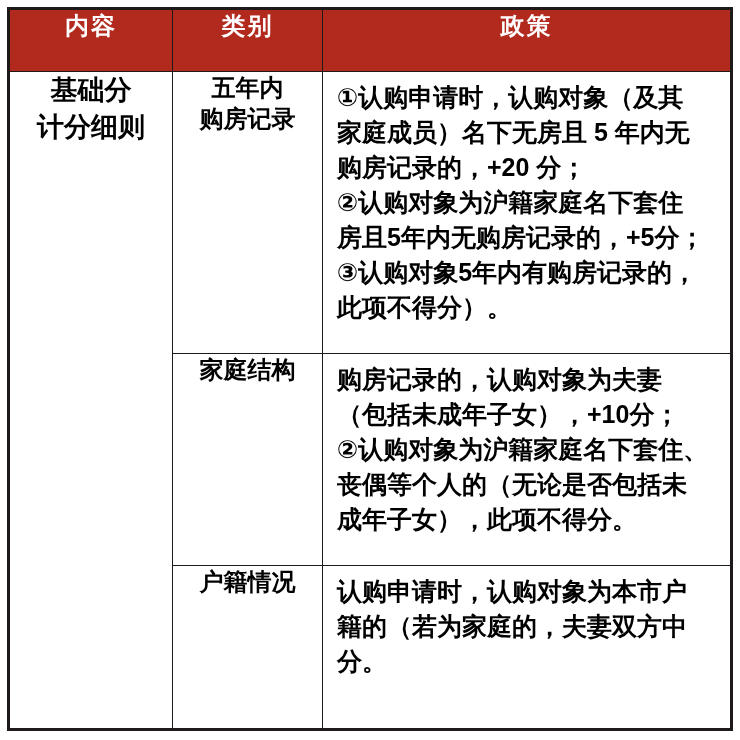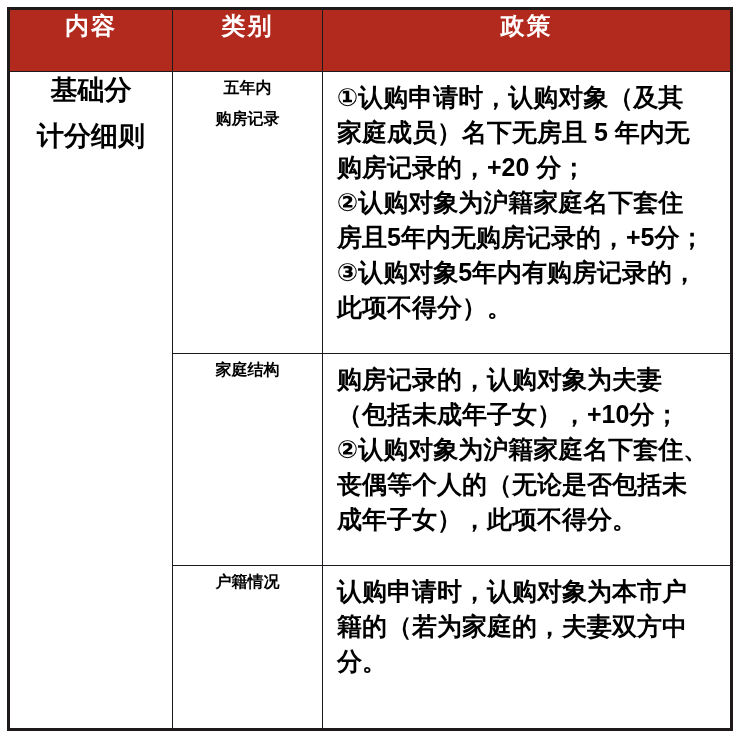--- a/index.html
+++ b/index.html
@@ -42,25 +42,24 @@
     font-size: 24px;
     letter-spacing: 2px;
   }
   .merged-cell {
     grid-column: 1;
     grid-row: 2 / span 3;
     font-size: 27px;
     font-weight: 700;
     line-height: 37px;
     text-align: center;
-    gap: 9px;
   }
   .category-cell {
     grid-column: 2;
-    font-size: 16px;
+    font-size: 24px;
     font-weight: 700;
     line-height: 31px;
     text-align: center;
   }
   .policy-cell {
     grid-column: 3;
     align-items: flex-start;
     padding: 8px 10px 20px 14px;
     font-size: 25px;
     font-weight: 700;

